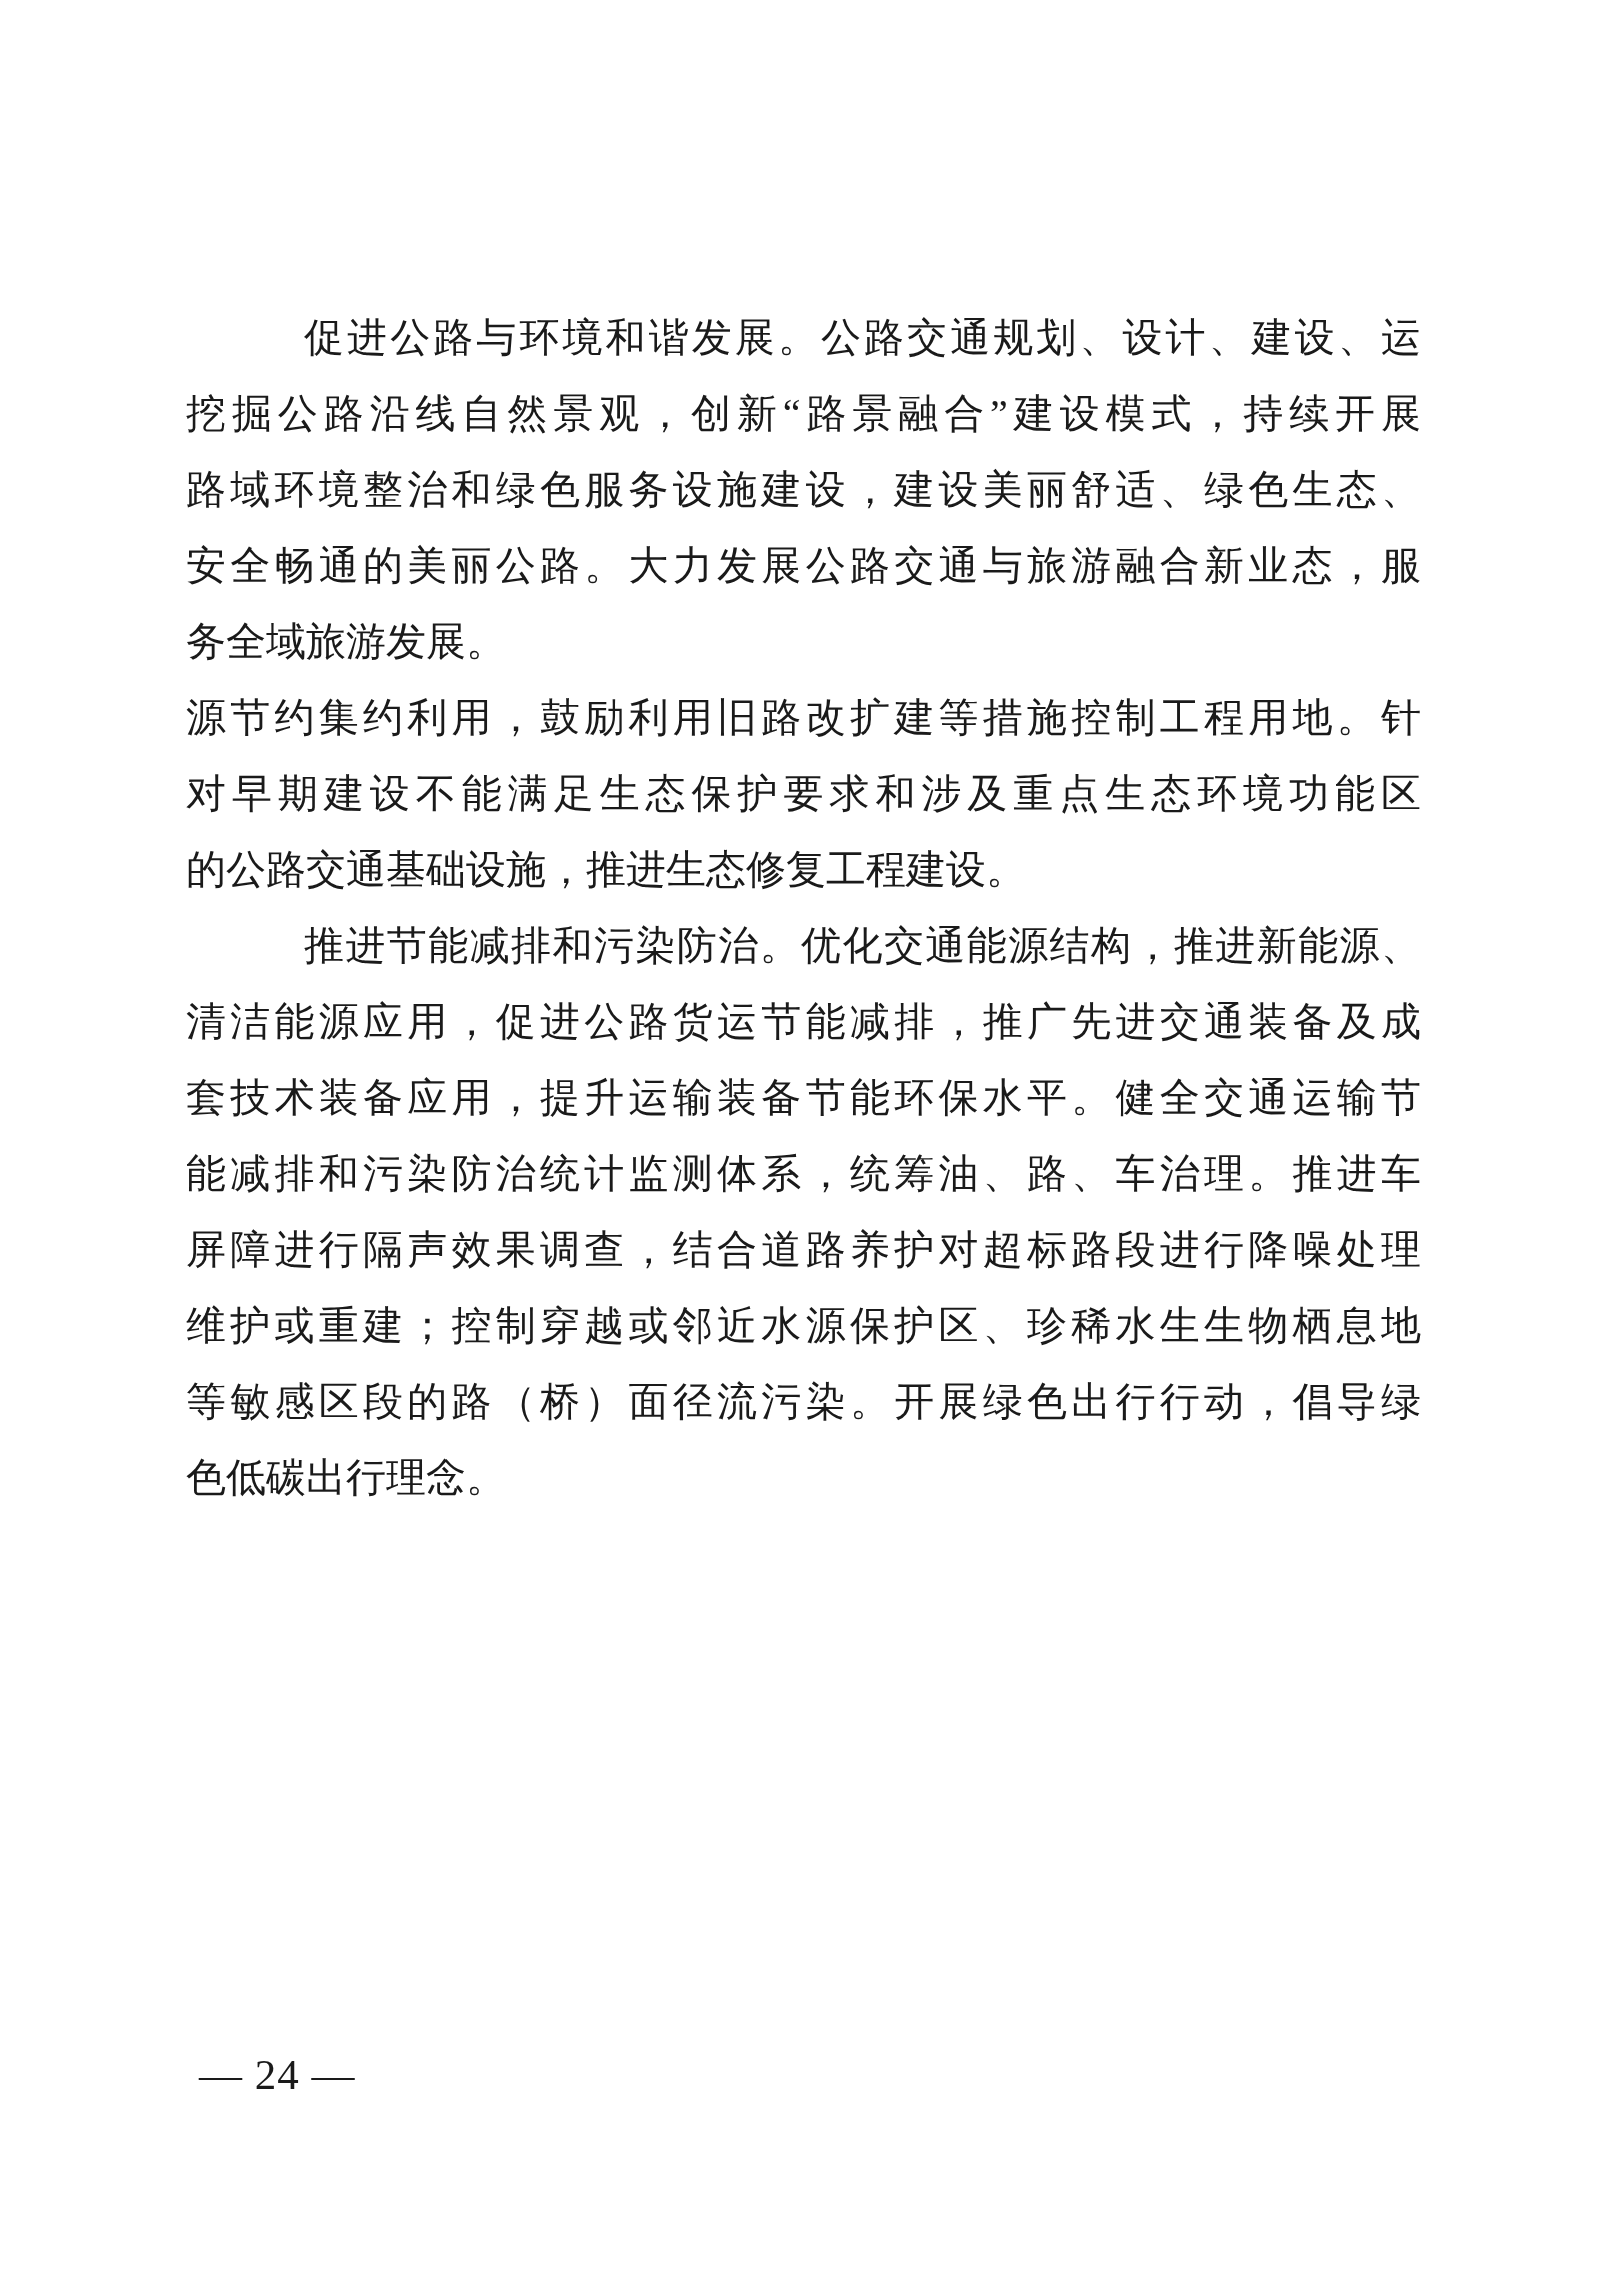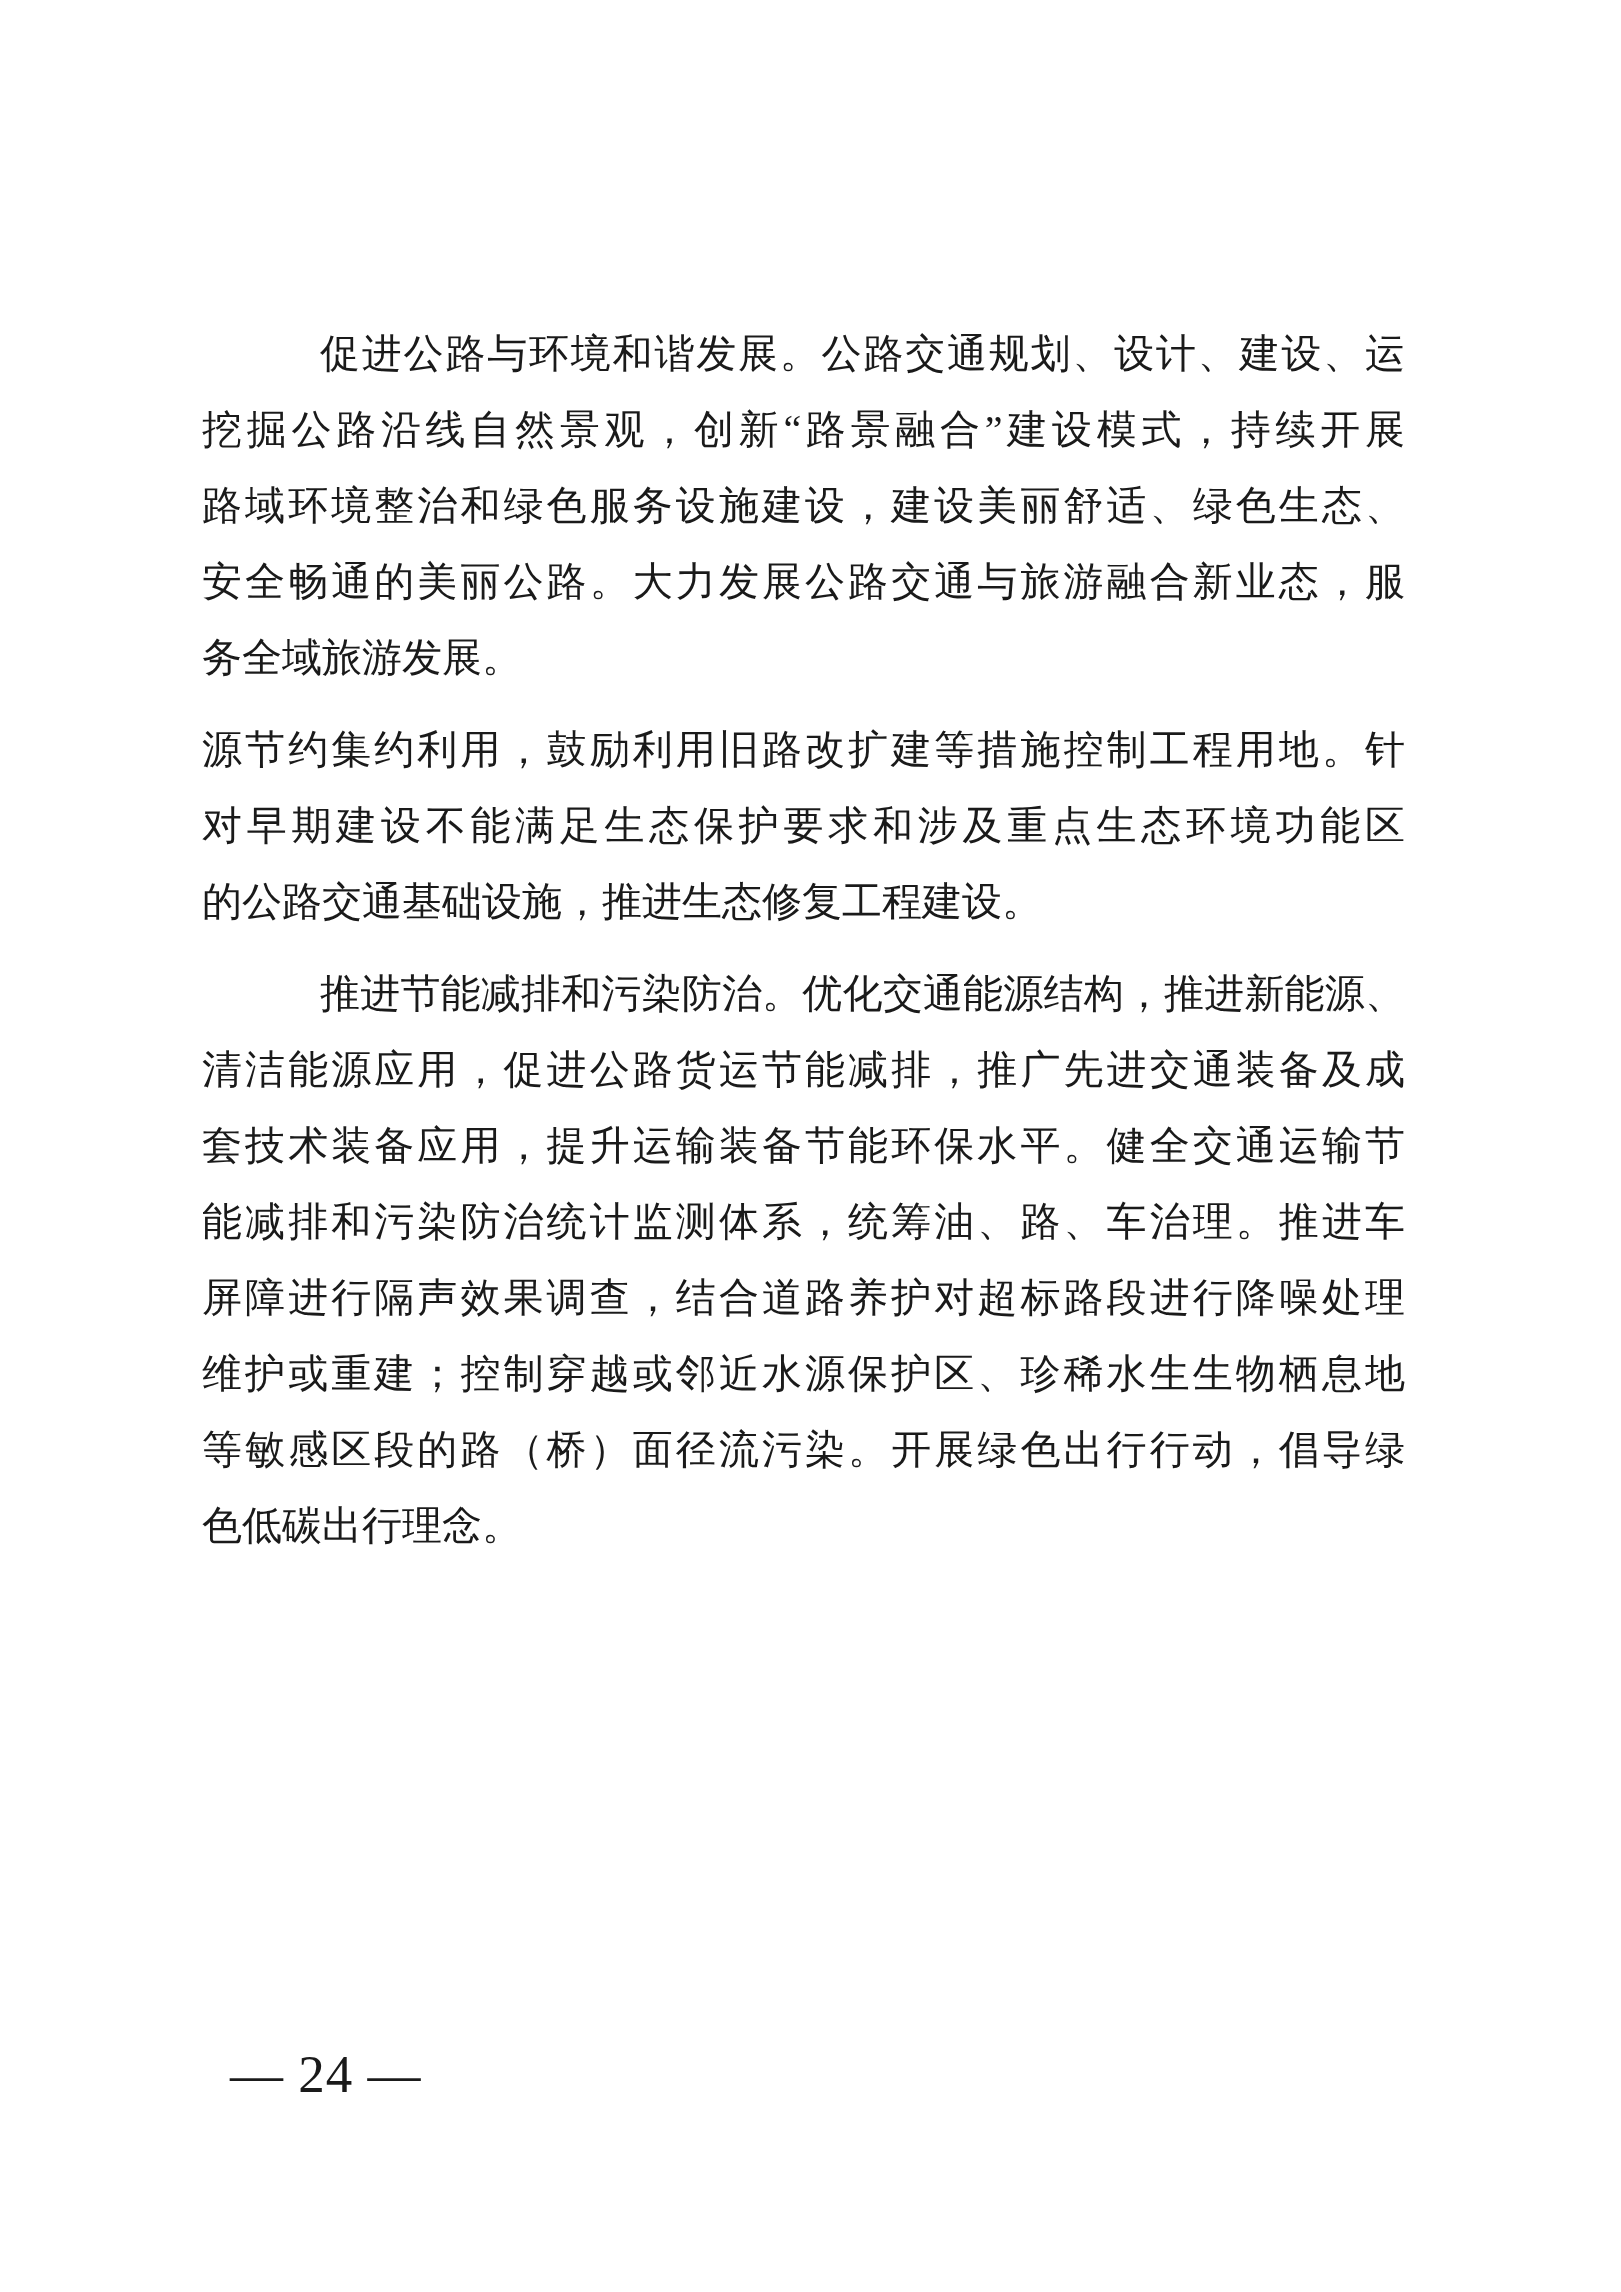--- a/index.html
+++ b/index.html
@@ -19,42 +19,42 @@
     inset: 0;
     background: #ffffff;
   }
   .body-text {
     position: absolute;
     left: 186px;
     top: 300px;
     width: 1235px;
   }
   .paragraph {
-    margin: 16px;
+    margin: 0;
     padding: 0;
   }
   .line {
     font-size: 40px;
     line-height: 76px;
     color: #1a1a1a;
     text-align: justify;
     white-space: normal;
     font-family: "Liberation Serif", serif;
   }
   .line.full {
     text-align-last: justify;
   }
   .line.indent {
     text-indent: 118px;
   }
   .page-number {
     position: absolute;
-    left: 230px;
+    left: 199px;
     top: 2051px;
-    font-size: 53px;
+    font-size: 43px;
     line-height: 47px;
     letter-spacing: 1px;
     color: #1a1a1a;
     font-family: "Liberation Serif", serif;
   }
 </style>
 </head>
 <body>
 
 <div class="page">

